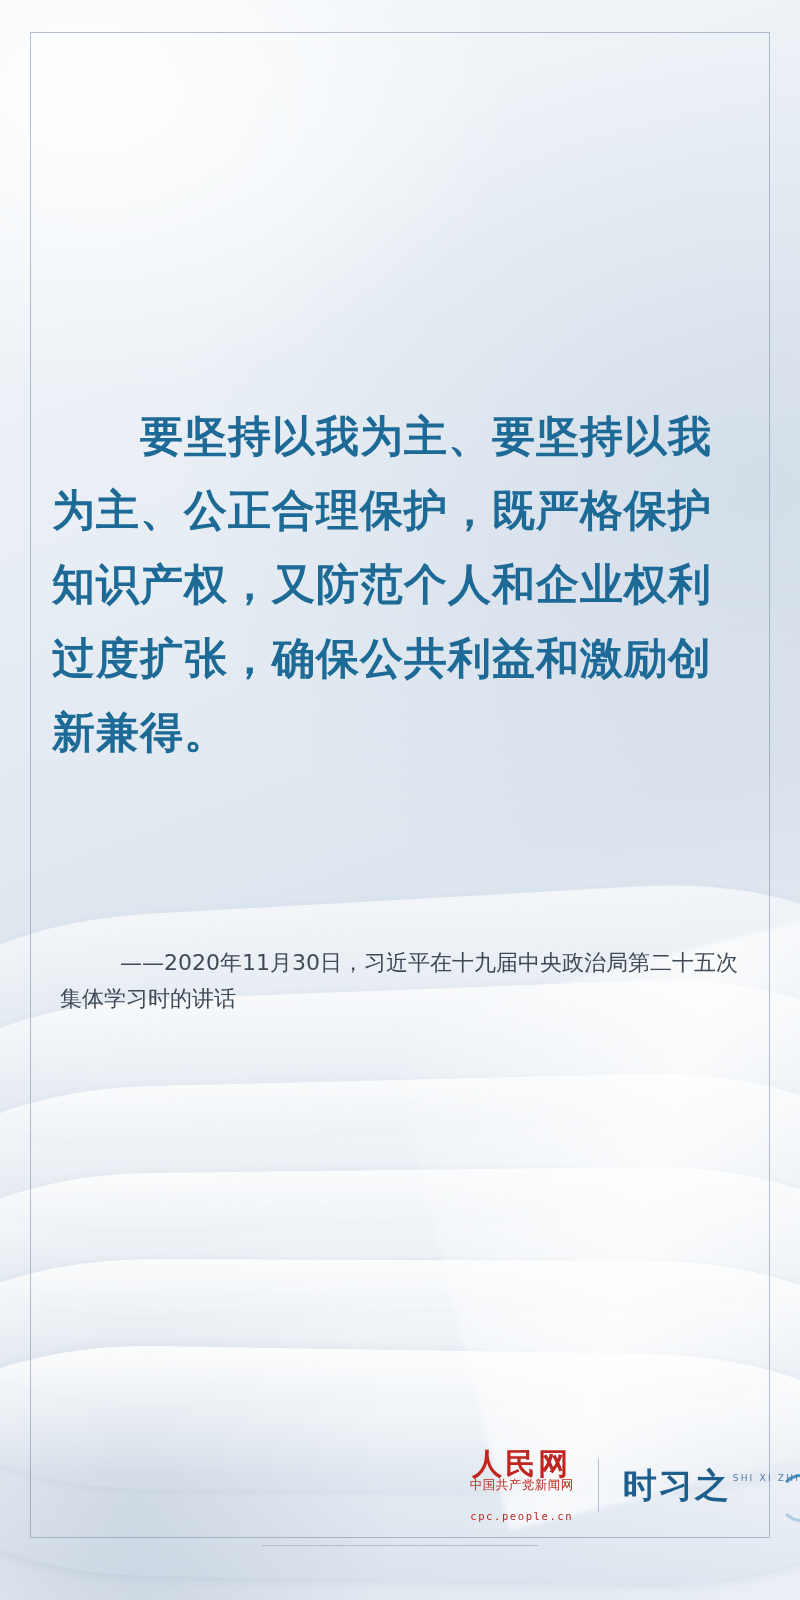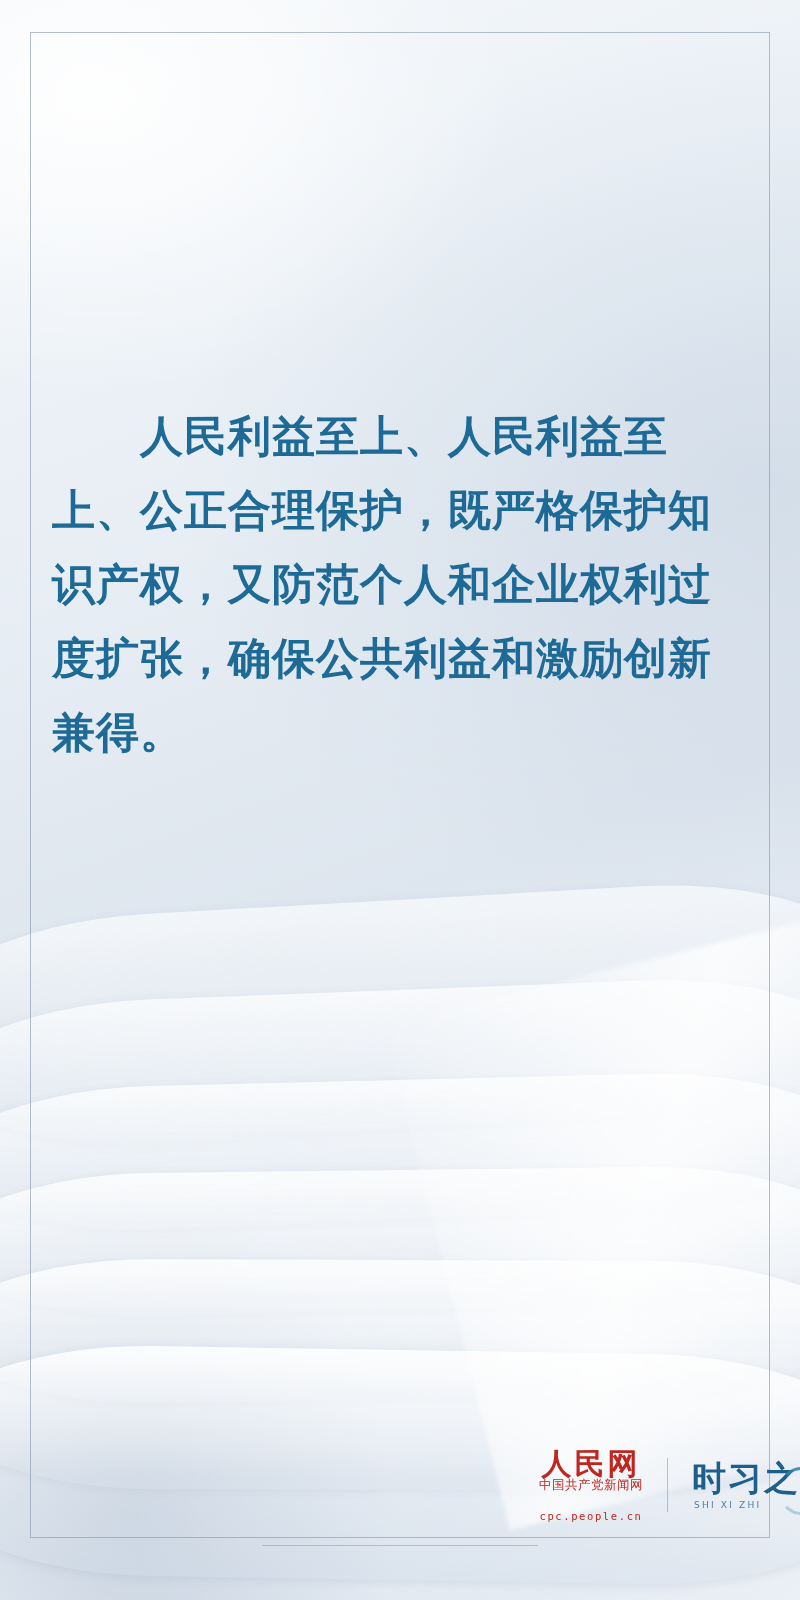--- a/index.html
+++ b/index.html
@@ -136,21 +136,21 @@
   }
   .divider {
     width: 1px;
     height: 54px;
     background: rgba(120,140,165,0.5);
     margin: 0 10px;
   }
   .logo-shixi {
     position: relative;
     display: flex;
-    flex-direction: column;
+    flex-direction: row;
     align-items: flex-start;
     line-height: 1;
   }
   .logo-shixi .main {
     color: #1d5e8c;
     font-weight: bold;
     font-size: 34px;
     letter-spacing: 2px;
     font-family: "DejaVu Serif", "Liberation Serif", serif;
   }
@@ -195,22 +195,23 @@
     <div class="band b4"></div>
     <div class="band b5"></div>
     <div class="band b6"></div>
     <div class="sheen"></div>
   </div>
 
   <div class="frame"></div>
 
   <div class="content">
 
-    <div class="quote">人民利益至上、人民利益至上、公正合理保护，既严格保护知识产权，又防范个人和企业权利过度扩张，确保公共利益和激励创新兼得。</div>
-
+    <div class="quote">要坚持以我为主、要坚持以我为主、公正合理保护，既严格保护知识产权，又防范个人和企业权利过度扩张，确保公共利益和激励创新兼得。</div>
+
+    <div class="attribution">——2020年11月30日，习近平在十九届中央政治局第二十五次集体学习时的讲话</div>
 
     <div class="footer">
 
       <div class="logo-people">
         <div class="cn">人民网</div>
         <div class="sub">中国共产党新闻网</div>
         <div class="url">cpc.people.cn</div>
       </div>
 
       <div class="divider"></div>

